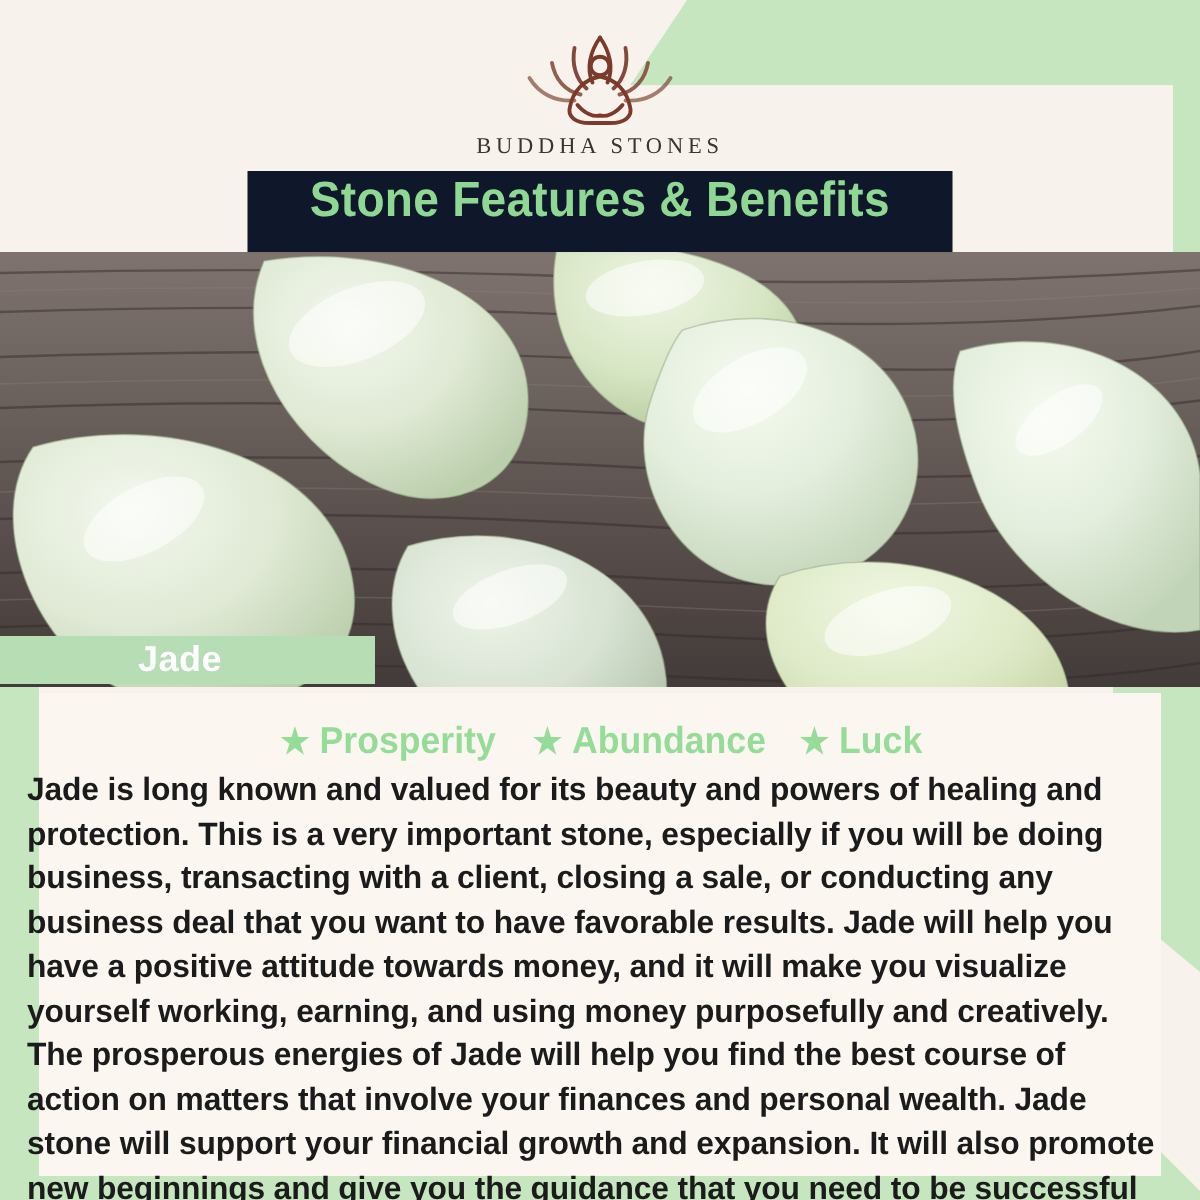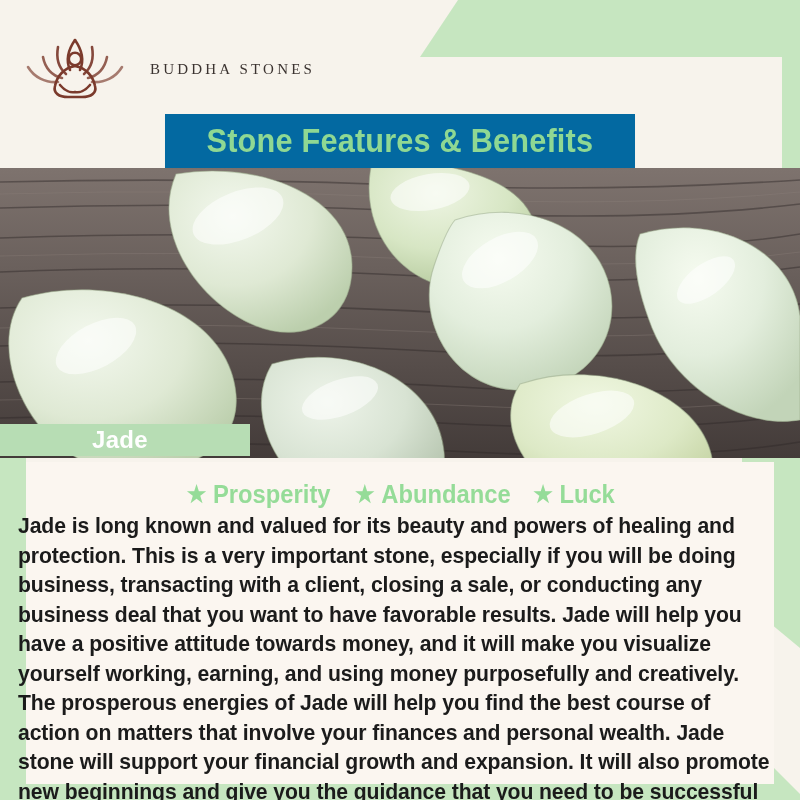--- a/index.html
+++ b/index.html
@@ -35,35 +35,35 @@
   .deco-bottom-band{
     position:absolute;left:0;bottom:0;width:800px;height:36px;
     background:#c6e6c0;
     clip-path:polygon(0 0, 770px 0, 800px 30px, 800px 36px, 0 36px);
     z-index:1;
   }
 
   
   .logo-wrap{
     position:absolute;left:0;top:18px;width:800px;height:100px;
-    display:flex;flex-direction:row;align-items:center;justify-content:flex-start;
+    display:flex;flex-direction:column;align-items:center;justify-content:flex-start;
     z-index:5;
   }
   .logo-mark{width:150px;height:70px;display:block;}
   .logo-text{
     margin-top:2px;
     font-family:"Liberation Serif", serif;
     font-size:15px;letter-spacing:3.2px;color:#3b3330;font-weight:400;
   }
 
   
   .banner{
     position:absolute;left:165px;top:114px;width:470px;height:54px;
-    background:#0369a1;z-index:6;
-    display:flex;align-items:center;justify-content:center;
+    background:#0f172a;z-index:6;
+    display:flex;justify-content:center;
     box-shadow:0 1px 2px rgba(0,0,0,.03);
   }
   .banner-title{
     font-family:"Liberation Sans Narrow","Liberation Sans", sans-serif;
     font-weight:700;font-size:33px;color:#8fd893;
     letter-spacing:.2px;white-space:nowrap;
     transform:scaleX(.93);transform-origin:center;
   }
 
   

